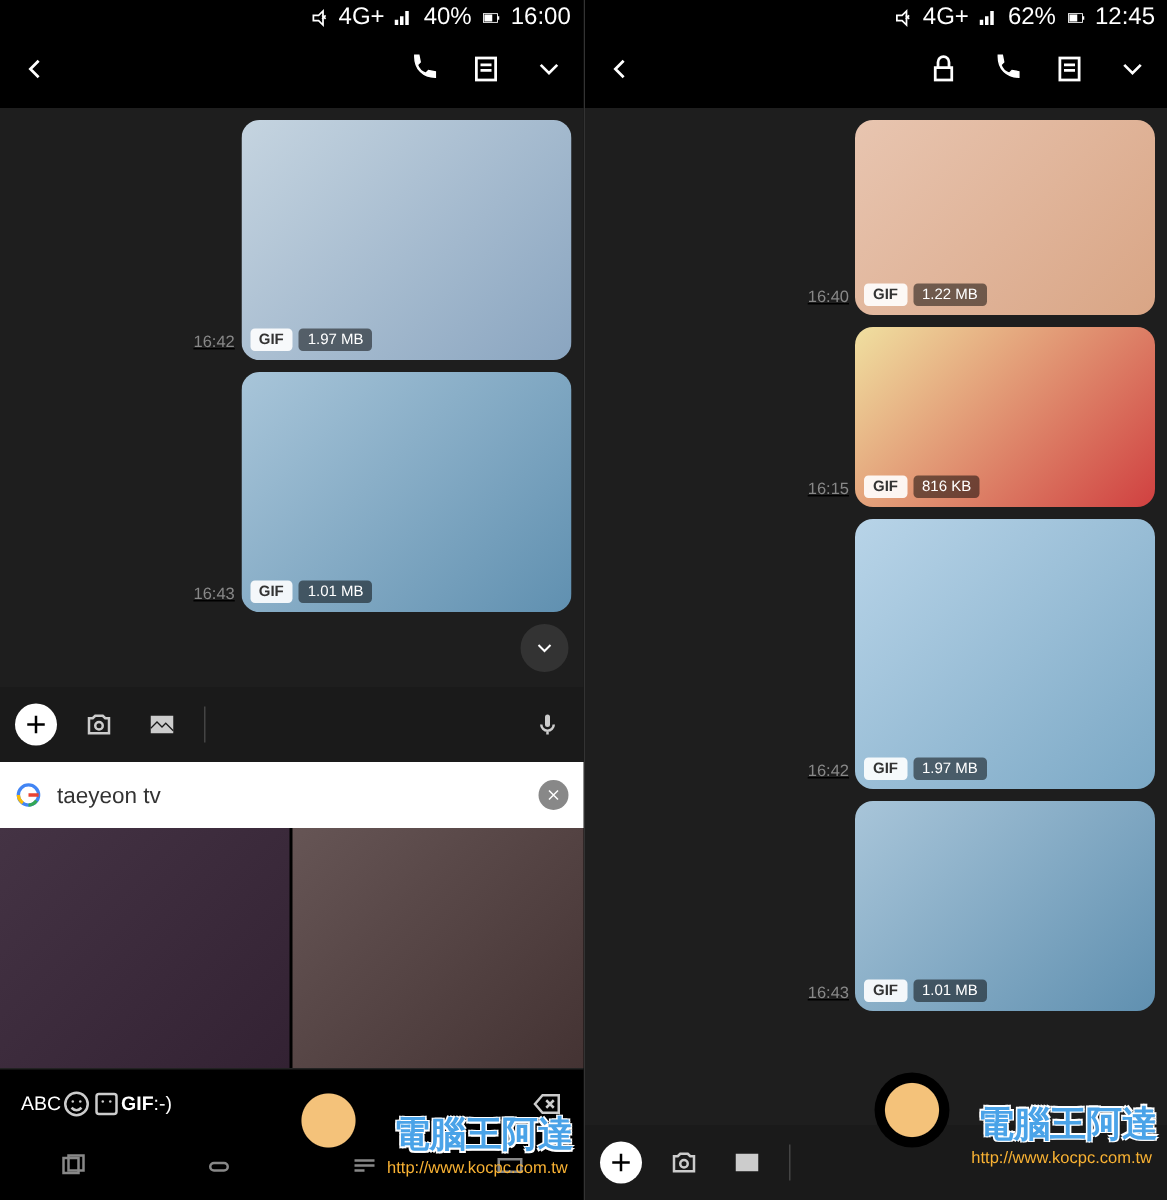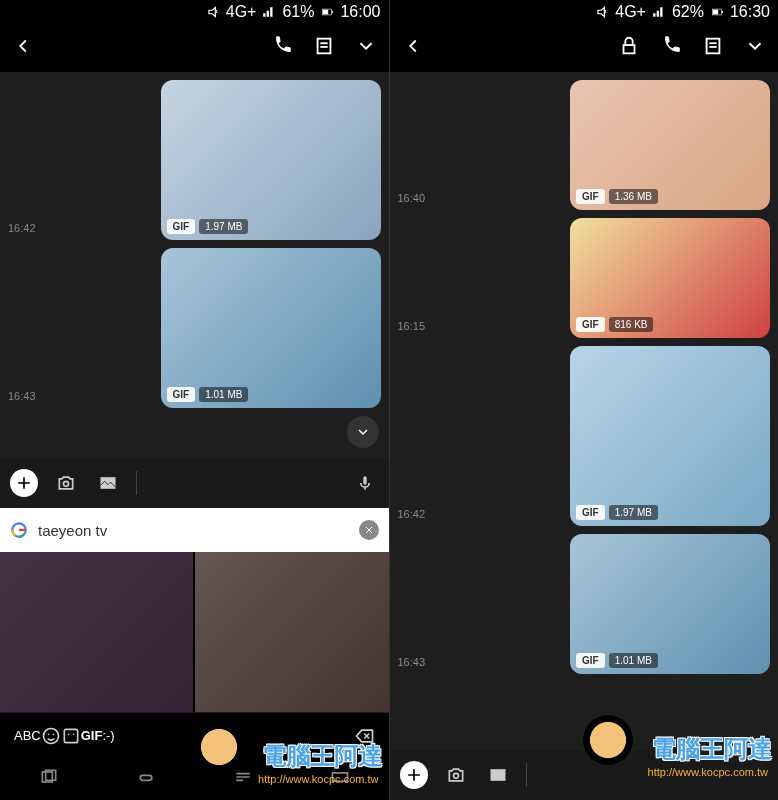--- a/index.html
+++ b/index.html
@@ -13,21 +13,21 @@
 .status-icon { width: 14px; height: 14px; fill: #fff; }
 
 .header { height: 48px; background: #000; display: flex; align-items: center; padding: 0 12px; gap: 20px; }
 .header-spacer { flex: 1; }
 .header svg { width: 22px; height: 22px; fill: #fff; stroke: #fff; }
 
 .chat-area { flex: 1; background: #1e1e1e; overflow-y: auto; padding: 8px; display: flex; flex-direction: column; }
 .chat-area::-webkit-scrollbar { width: 0; }
 
 .msg-row { display: flex; align-items: flex-end; margin-bottom: 8px; gap: 4px; }
-.msg-row.out { justify-content: space-between; }
+.msg-row.out { justify-content: flex-end; text-decoration: underline; }
 .msg-time { font-size: 11px; color: #888; margin-bottom: 6px; }
 .msg-bubble { border-radius: 12px; overflow: hidden; position: relative; background: #333; }
 .msg-img-placeholder { display: block; }
 .left .msg-img-placeholder { width: 220px; height: 160px; }
 .badge-row { position: absolute; bottom: 6px; left: 6px; display: flex; gap: 4px; align-items: center; }
 .gif-badge { background: rgba(255,255,255,0.9); color: #333; font-size: 10px; font-weight: 600; padding: 2px 6px; border-radius: 3px; }
 .size-badge { background: rgba(0,0,0,0.5); color: #fff; font-size: 10px; padding: 2px 6px; border-radius: 3px; }
 
 .scroll-down { position: absolute; right: 10px; bottom: 10px; width: 32px; height: 32px; background: #333; border-radius: 50%; display: flex; align-items: center; justify-content: center; }
 .scroll-down svg { width: 16px; height: 16px; fill: #fff; }
@@ -84,21 +84,21 @@
 
 <div class="phone phone-left">
   <div class="status-bar">
     <svg class="status-icon" viewBox="0 0 24 24">
           <path d="M16 4l-5 5H5v6h6l5 5V4zM19 9l-4 4M15 9l4 4" stroke="#fff" stroke-width="2" fill="none"></path>
         </svg>
     <span>4G+</span>
     <svg class="status-icon" viewBox="0 0 24 24">
           <path d="M2 20h4v-6H2v6zm6 0h4V10H8v10zm6 0h4V4h-4v16z"></path>
         </svg>
-    <span>61%</span>
+    <span>40%</span>
     <svg class="status-icon" viewBox="0 0 24 24">
           <rect x="4" y="7" width="16" height="10" stroke="#fff" fill="none"></rect>
           <rect x="5" y="8" width="9" height="8"></rect>
           <rect x="20" y="10" width="2" height="4"></rect>
         </svg>
     <span>16:00</span>
   </div>
 
   <div class="header">
     <div><svg viewBox="0 0 24 24">
@@ -258,21 +258,21 @@
     <span>4G+</span>
     <svg class="status-icon" viewBox="0 0 24 24">
           <path d="M2 20h4v-6H2v6zm6 0h4V10H8v10zm6 0h4V4h-4v16z"></path>
         </svg>
     <span>62%</span>
     <svg class="status-icon" viewBox="0 0 24 24">
           <rect x="4" y="7" width="16" height="10" stroke="#fff" fill="none"></rect>
           <rect x="5" y="8" width="9" height="8"></rect>
           <rect x="20" y="10" width="2" height="4"></rect>
         </svg>
-    <span>16:30</span>
+    <span>12:45</span>
   </div>
 
   <div class="header">
     <div><svg viewBox="0 0 24 24">
             <path d="M15 6l-6 6 6 6" fill="none" stroke-width="2"></path>
           </svg></div>
     <div class="header-spacer"></div>
     <div><svg viewBox="0 0 24 24">
             <rect x="6" y="11" width="12" height="9" fill="none" stroke-width="2"></rect>
             <path d="M8 11V7a4 4 0 018 0v4" fill="none" stroke-width="2"></path>
@@ -290,21 +290,21 @@
           </svg></div>
   </div>
 
   <div class="chat-area">
     <div class="msg-row out">
       <span class="msg-time">16:40</span>
       <div class="msg-bubble">
         <div class="msg-img-placeholder right-msg-img ph-pink"></div>
         <div class="badge-row">
               <span class="gif-badge">GIF</span>
-              <span class="size-badge">1.36 MB</span>
+              <span class="size-badge">1.22 MB</span>
             </div>
       </div>
     </div>
     <div class="msg-row out">
       <span class="msg-time">16:15</span>
       <div class="msg-bubble">
         <div class="msg-img-placeholder right-msg-img ph-show"></div>
         <div class="badge-row">
               <span class="gif-badge">GIF</span>
               <span class="size-badge">816 KB</span>

